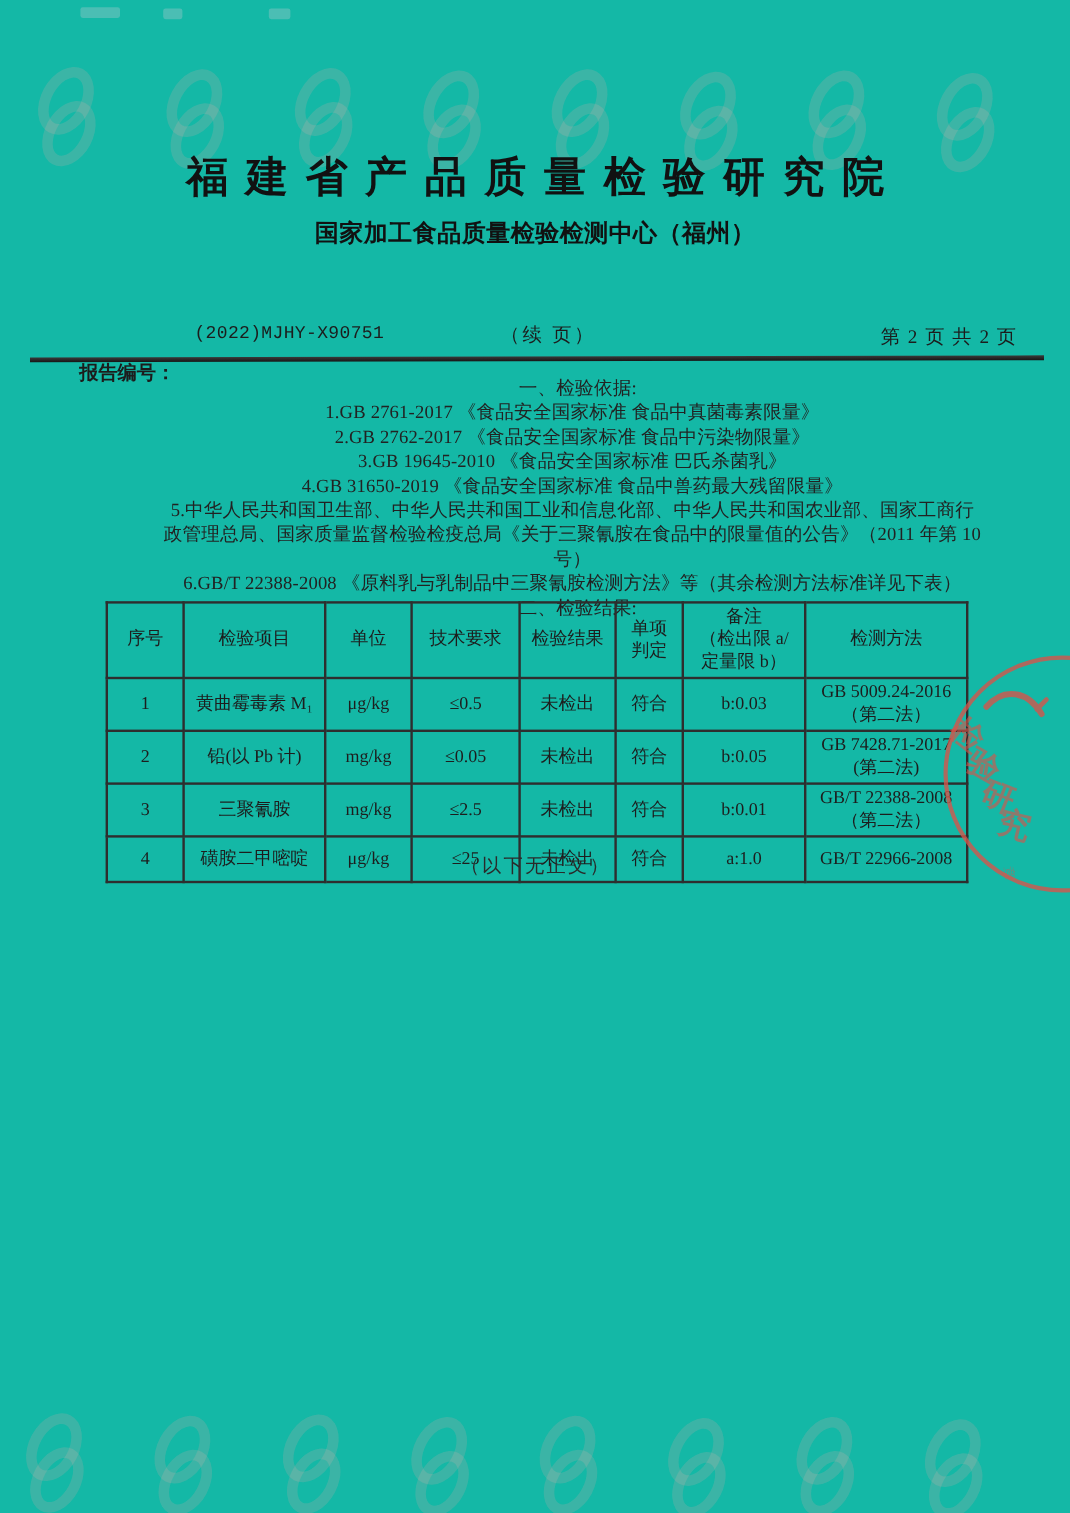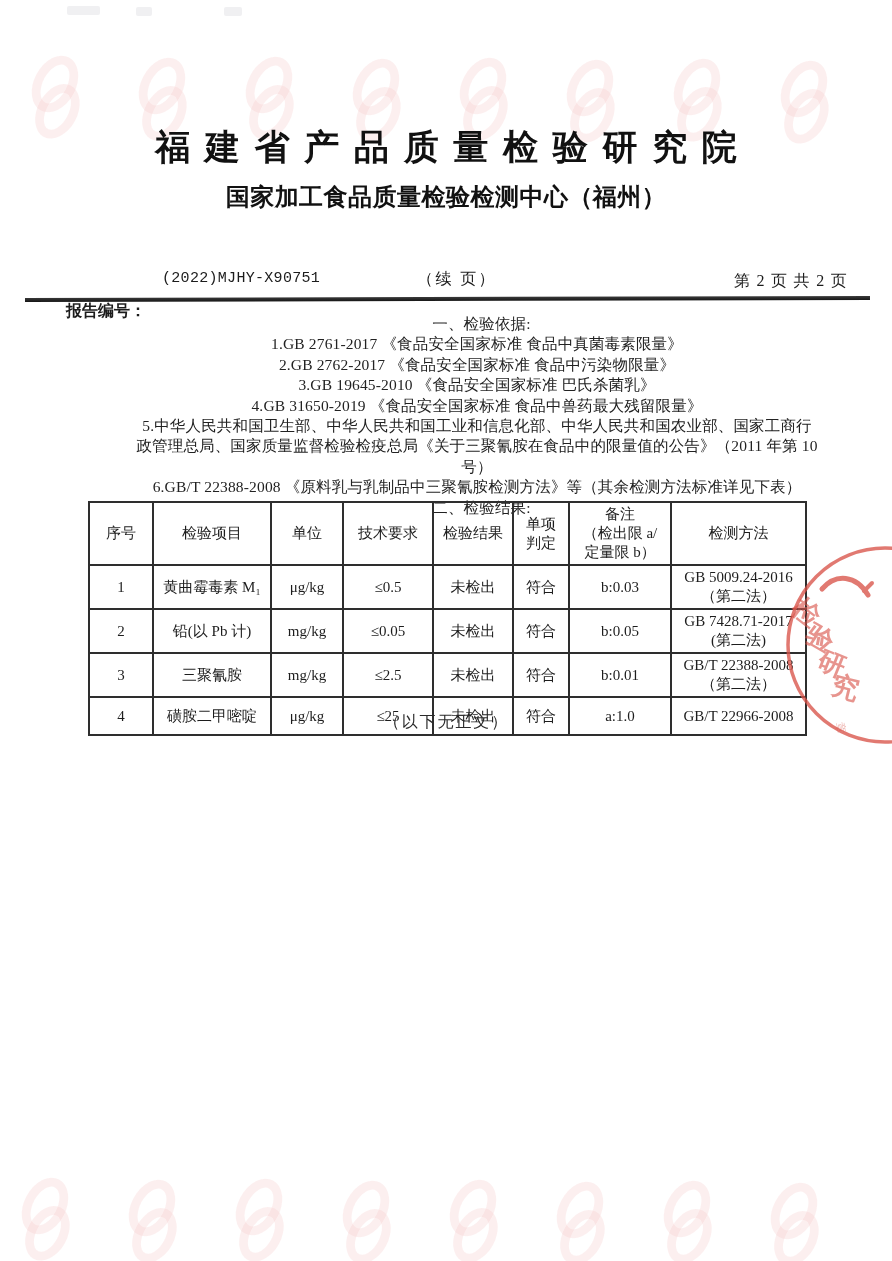--- a/index.html
+++ b/index.html
@@ -1,39 +1,39 @@
 <!DOCTYPE html>
 <html><head>
 <meta charset="utf-8">
 <style>
   html,body{margin:0;padding:0;background:#e8e8e8;}
   .page{
     position:relative;
     width:892px;height:1261px;
     margin:0 auto;
-    background:#ffffff;
+    background:#14b8a6;
     overflow:hidden;
     font-family:"Liberation Serif","DejaVu Serif",serif;
     color:#1c1c1c;
   }
   
   .blob{position:absolute;width:56px;height:82px;transform:rotate(28deg);opacity:.9;}
   .blob::before,.blob::after{content:"";position:absolute;border:9px solid rgba(238,170,170,0.20);border-radius:50%;}
   .blob::before{inset:0 14px 22px 0;}
   .blob::after{inset:24px 0 0 16px;}
   .smudge{position:absolute;height:9px;background:rgba(205,205,212,0.30);border-radius:2px;}
   
   .institute{
     position:absolute;top:124px;left:0;width:100%;
     text-align:center;font-size:35px;font-weight:700;
     letter-spacing:0.42em;text-indent:0.42em;color:#111;
   }
   .center-name{
     position:absolute;top:181px;left:0;width:100%;
-    text-align:center;font-size:24px;font-weight:700;
+    text-align:center;font-size:20px;font-weight:700;
     letter-spacing:0.02em;color:#111;
   }
   .doc-title{
     position:absolute;top:222px;left:0;width:100%;
     text-align:center;font-size:31px;font-weight:700;
     letter-spacing:0.75em;text-indent:0.75em;color:#111;
   }
   
   .meta{position:absolute;top:269px;left:66px;width:782px;height:24px;font-size:16px;}
   .meta .label{position:absolute;left:0;top:0;font-weight:600;margin-top:32px;}

